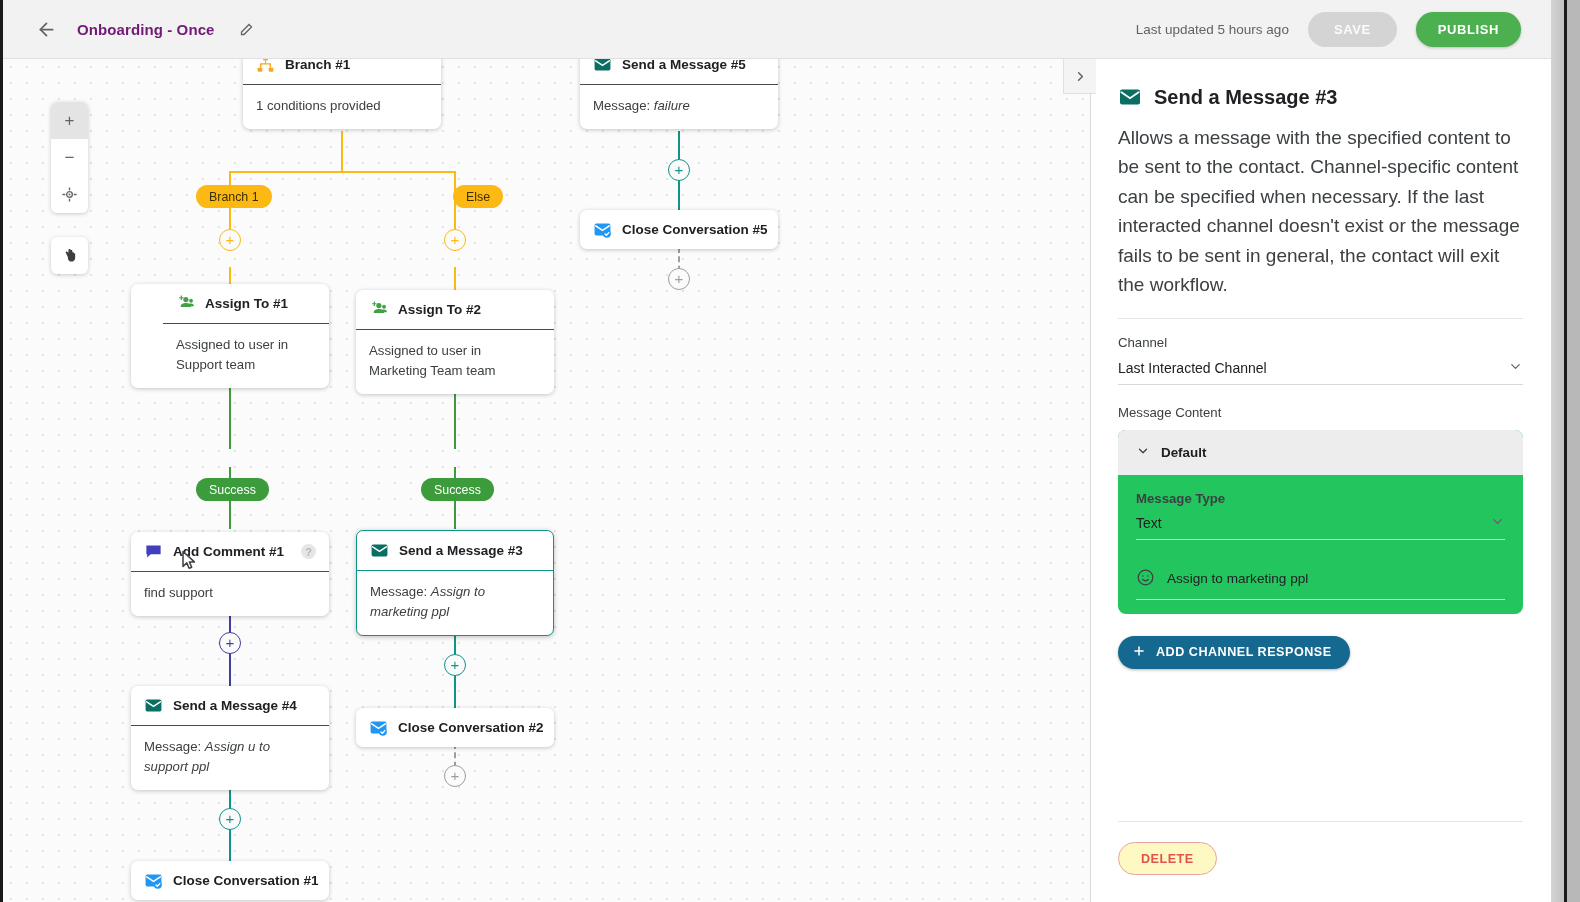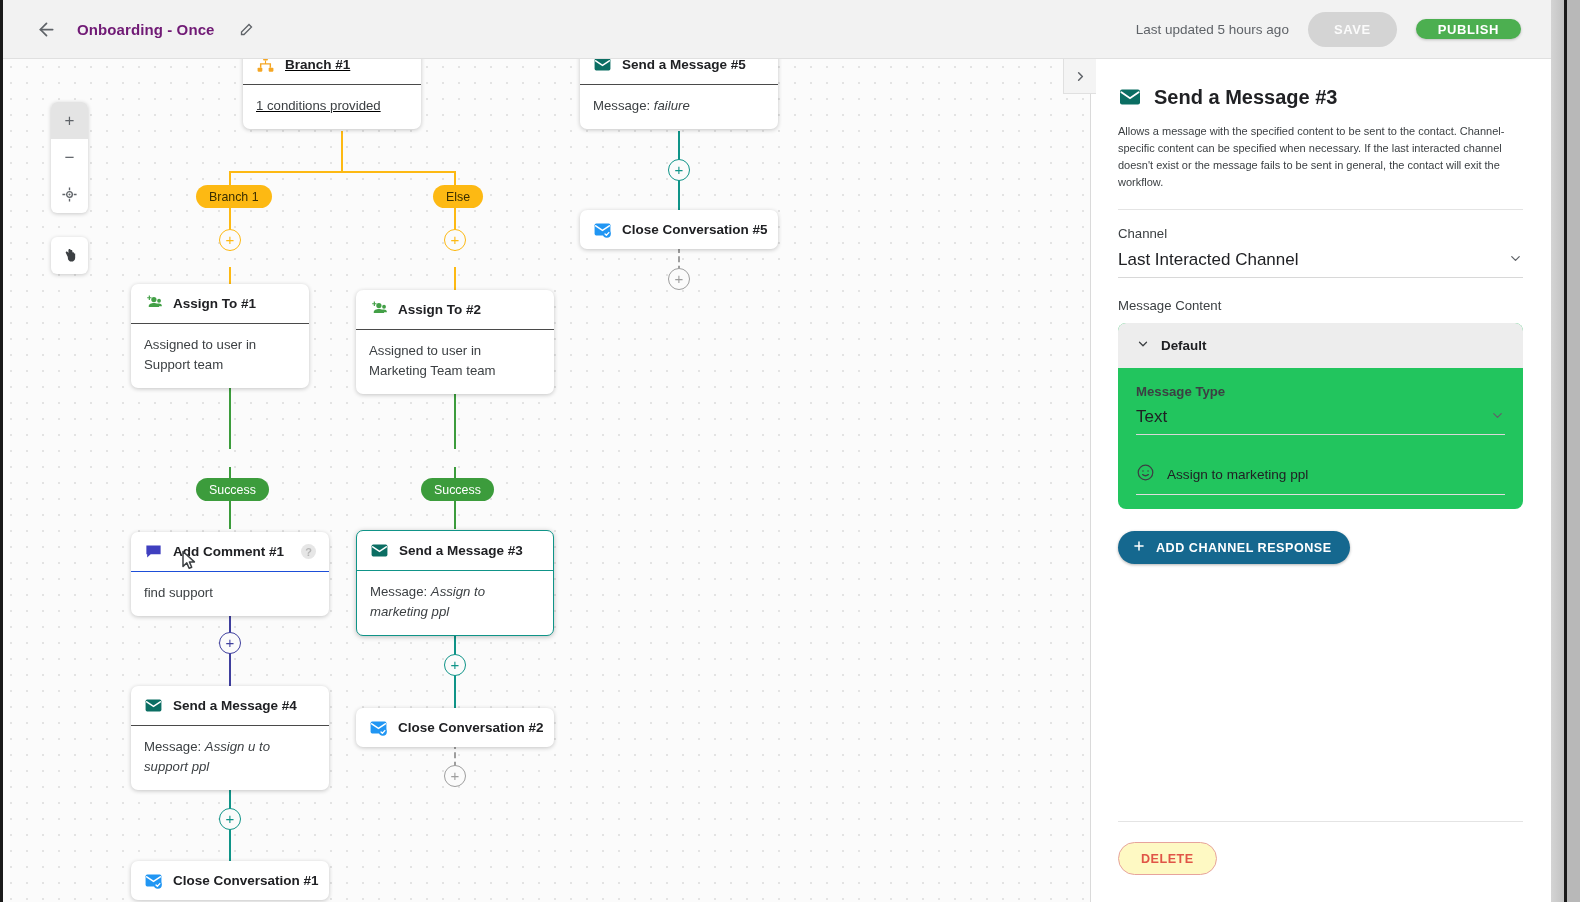--- a/index.html
+++ b/index.html
@@ -48,21 +48,21 @@
   }
   .last-updated { font-size: 13.5px; color: #5f6368; }
   .btn-save {
     background: #d4d4d4; color: #fbfbfb; border: none;
     border-radius: 18px; padding: 8px 26px; height: 35px;
     font-size: 13px; font-weight: bold; letter-spacing: .6px;
     font-family: inherit; cursor: default;
   }
   .btn-publish {
     background: #4caf50; color: #ffffff; border: none;
-    border-radius: 18px; padding: 0 22px; height: 20px;
+    border-radius: 18px; padding: 0 22px; height: 35px;
     font-size: 13px; font-weight: bold; letter-spacing: .6px;
     font-family: inherit; cursor: pointer;
     box-shadow: 0 1px 3px rgba(0,0,0,.22);
   }
 
   
   .canvas {
     position: absolute; left: 0; top: 59px;
     width: 1093px; height: 843px;
     background-color: #fbfbfb;
@@ -151,27 +151,27 @@
     width: 461px; height: 843px; background: #ffffff;
     border-left: 1px solid #dadada;
     padding: 26px 28px 0 27px;
     display: flex; flex-direction: column;
   }
   .panel-title {
     display: flex; align-items: center; gap: 12px;
     font-size: 20px; font-weight: bold; color: #202124; margin-bottom: 14px;
   }
   .panel-title .ico { width: 24px; height: 24px; flex: 0 0 24px; }
-  .panel-desc { font-size: 11px; color: #3c4043; line-height: 1.55; }
+  .panel-desc { font-size: 19px; color: #3c4043; line-height: 1.55; }
   .divider { height: 1px; background: #e4e4e4; margin: 18px 0 16px; }
   .field-label { font-size: 13.2px; color: #3c4043; margin-bottom: 9px; }
   .select-row {
     display: flex; align-items: center; justify-content: space-between;
     border-bottom: 1px solid #d8d8d8; padding-bottom: 7px;
-    font-size: 17px; color: #202124; cursor: pointer;
+    font-size: 14px; color: #202124; cursor: pointer;
   }
   .chev { color: #5f6368; font-size: 12px; }
   .section-label { font-size: 13.2px; color: #3c4043; margin: 20px 0 10px; }
   .accordion { background: #22c55e; border-radius: 8px; overflow: hidden; }
   .acc-head {
     background: #ededed; display: flex; align-items: center; gap: 11px;
     padding: 14px 18px; font-size: 13.4px; font-weight: bold; color: #202124;
     cursor: pointer;
   }
   .acc-body { padding: 16px 18px 14px; }
@@ -282,25 +282,25 @@
     <div class="plus" style="left:216px; top:419px; color:#3c9c3c;"></div>
     <div class="plus" style="left:441px; top:419px; color:#3c9c3c;"></div>
     <div class="plus" style="left:216px; top:573px; color:#3f3f9e;"></div>
     <div class="plus" style="left:441px; top:595px; color:#0f9488;"></div>
     <div class="plus" style="left:216px; top:749px; color:#0f9488;"></div>
     <div class="plus" style="left:665px; top:100px; color:#0f9488;"></div>
     <div class="plus" style="left:665px; top:209px; color:#9e9e9e;"></div>
     <div class="plus" style="left:441px; top:706px; color:#9e9e9e;"></div>
 
     <div class="pill amber" style="left:193px; top:126px;">Branch 1</div>
-    <div class="pill amber" style="left:430px; top:126px;">Else</div>
+    <div class="pill amber" style="left:450px; top:126px;">Else</div>
     <div class="pill green" style="left:193px; top:375px;">Success</div>
     <div class="pill green" style="left:418px; top:375px;">Success</div>
 
-    <div class="node has-body" style="left:240px; top:-14px; width:178px;text-decoration:underline;">
+    <div class="node has-body" style="left:240px; top:-14px; width:198px;">
       <div class="node-head">
         <svg class="ico" viewBox="0 0 24 24" fill="#f5a623">
             <rect x="9" y="2" width="6" height="5" rx="1"></rect>
             <rect x="2" y="16" width="6" height="5" rx="1"></rect>
             <rect x="16" y="16" width="6" height="5" rx="1"></rect>
             <path d="M11.3 7v3.5H5v5.5h1.8v-4h10.4v4H19v-5.5h-6.3V7z"></path>
           </svg>
         <span>Branch #1</span>
       </div>
       <div class="node-body">1 conditions provided</div>
@@ -322,21 +322,21 @@
         <svg class="ico" viewBox="0 0 24 24">
             <rect x="2" y="4.5" width="20" height="15" rx="2" fill="#2196f3"></rect>
             <path d="M3.4 7.3L12 13.2l8.6-5.9" stroke="#ffffff" stroke-width="1.9" fill="none" stroke-linecap="round"></path>
             <circle cx="17.5" cy="17.5" r="5" fill="#2196f3"></circle>
             <path d="M15.2 17.6l1.7 1.7 3.1-3.4" stroke="#ffffff" stroke-width="1.7" fill="none" stroke-linecap="round" stroke-linejoin="round"></path>
           </svg>
         <span>Close Conversation #5</span>
       </div>
     </div>
 
-    <div class="node has-body" style="left:128px; top:225px; width:178px;">
+    <div class="node has-body" style="left:128px; top:225px; width:198px;padding-left:32px;">
       <div class="node-head">
         <svg class="ico" viewBox="0 0 24 24" fill="#43a047">
             <circle cx="12.5" cy="7" r="3.3"></circle>
             <path d="M12.5 11.5c-3.3 0-6.5 1.6-6.5 3.6v1.4h13v-1.4c0-2-3.2-3.6-6.5-3.6z"></path>
             <circle cx="19" cy="8.5" r="2.4"></circle>
             <path d="M19 12c-1 0-2 .2-2.8.6 1.2.8 2 1.8 2.3 2.9h4v-.9c0-1.5-1.9-2.6-3.5-2.6z"></path>
             <path d="M4 5.5h2v2h1.5v-2h2V4h-2V2H6v2H4z"></path>
           </svg>
         <span>Assign To #1</span>
       </div>

